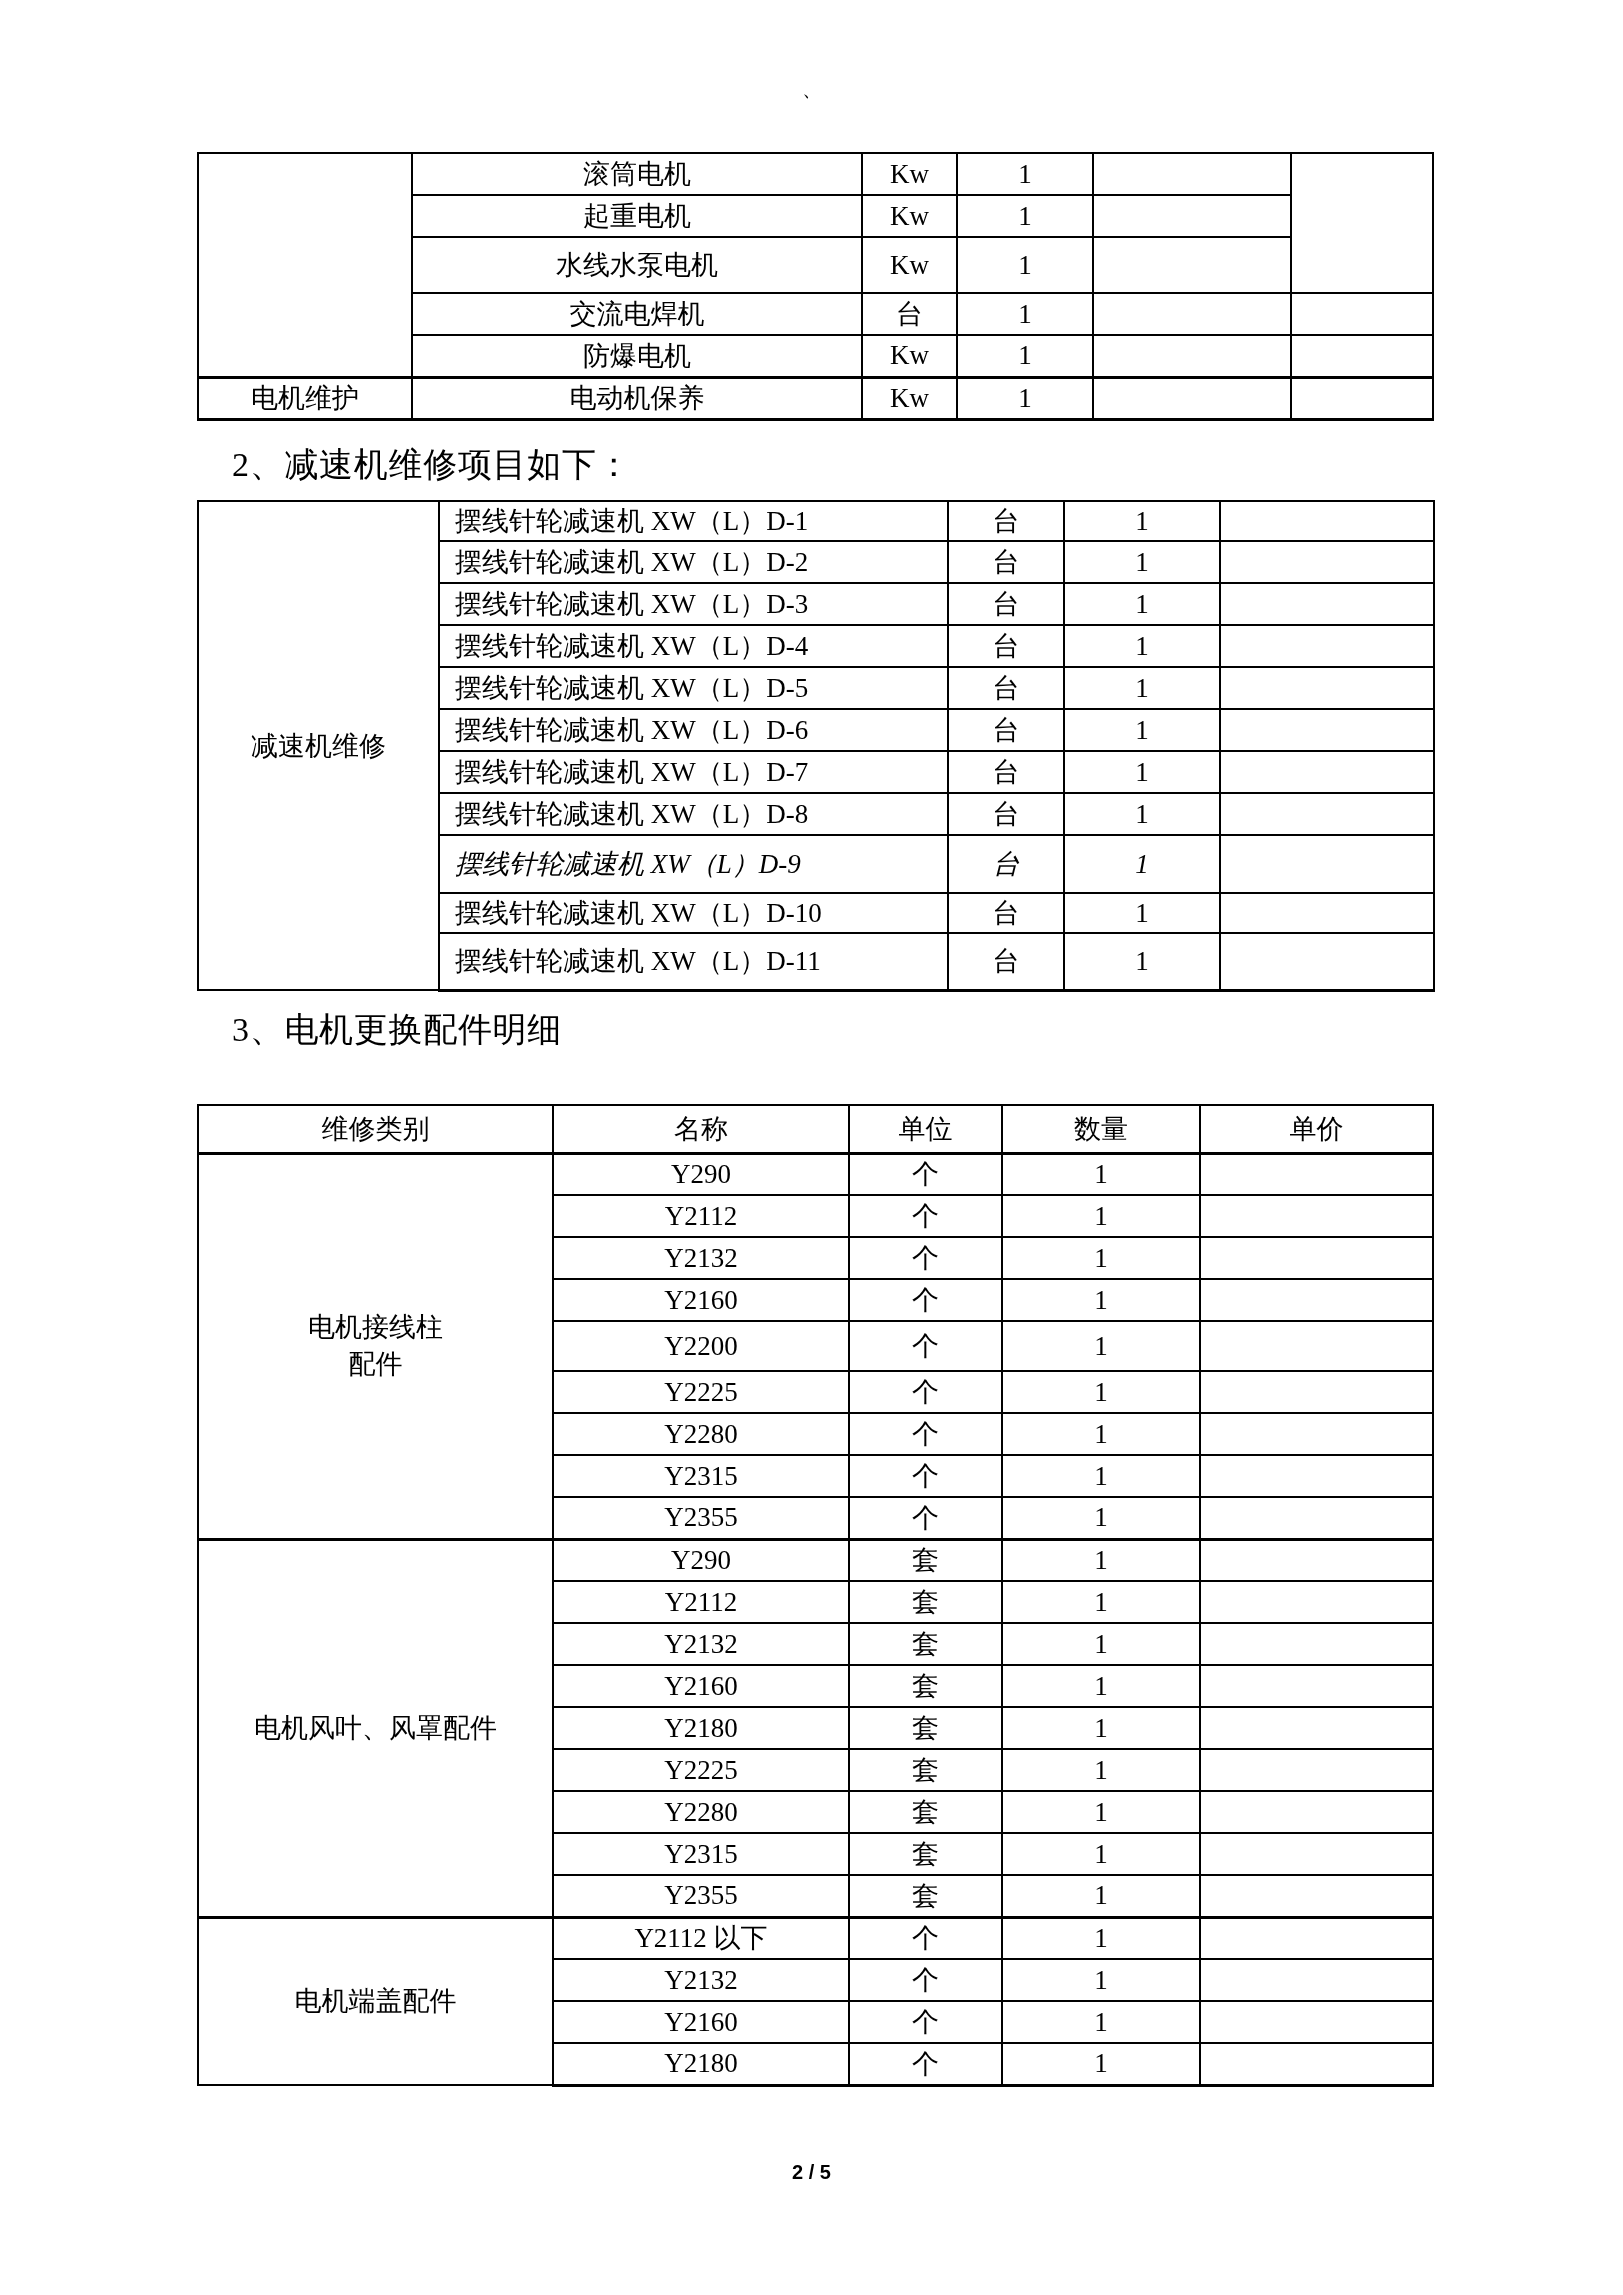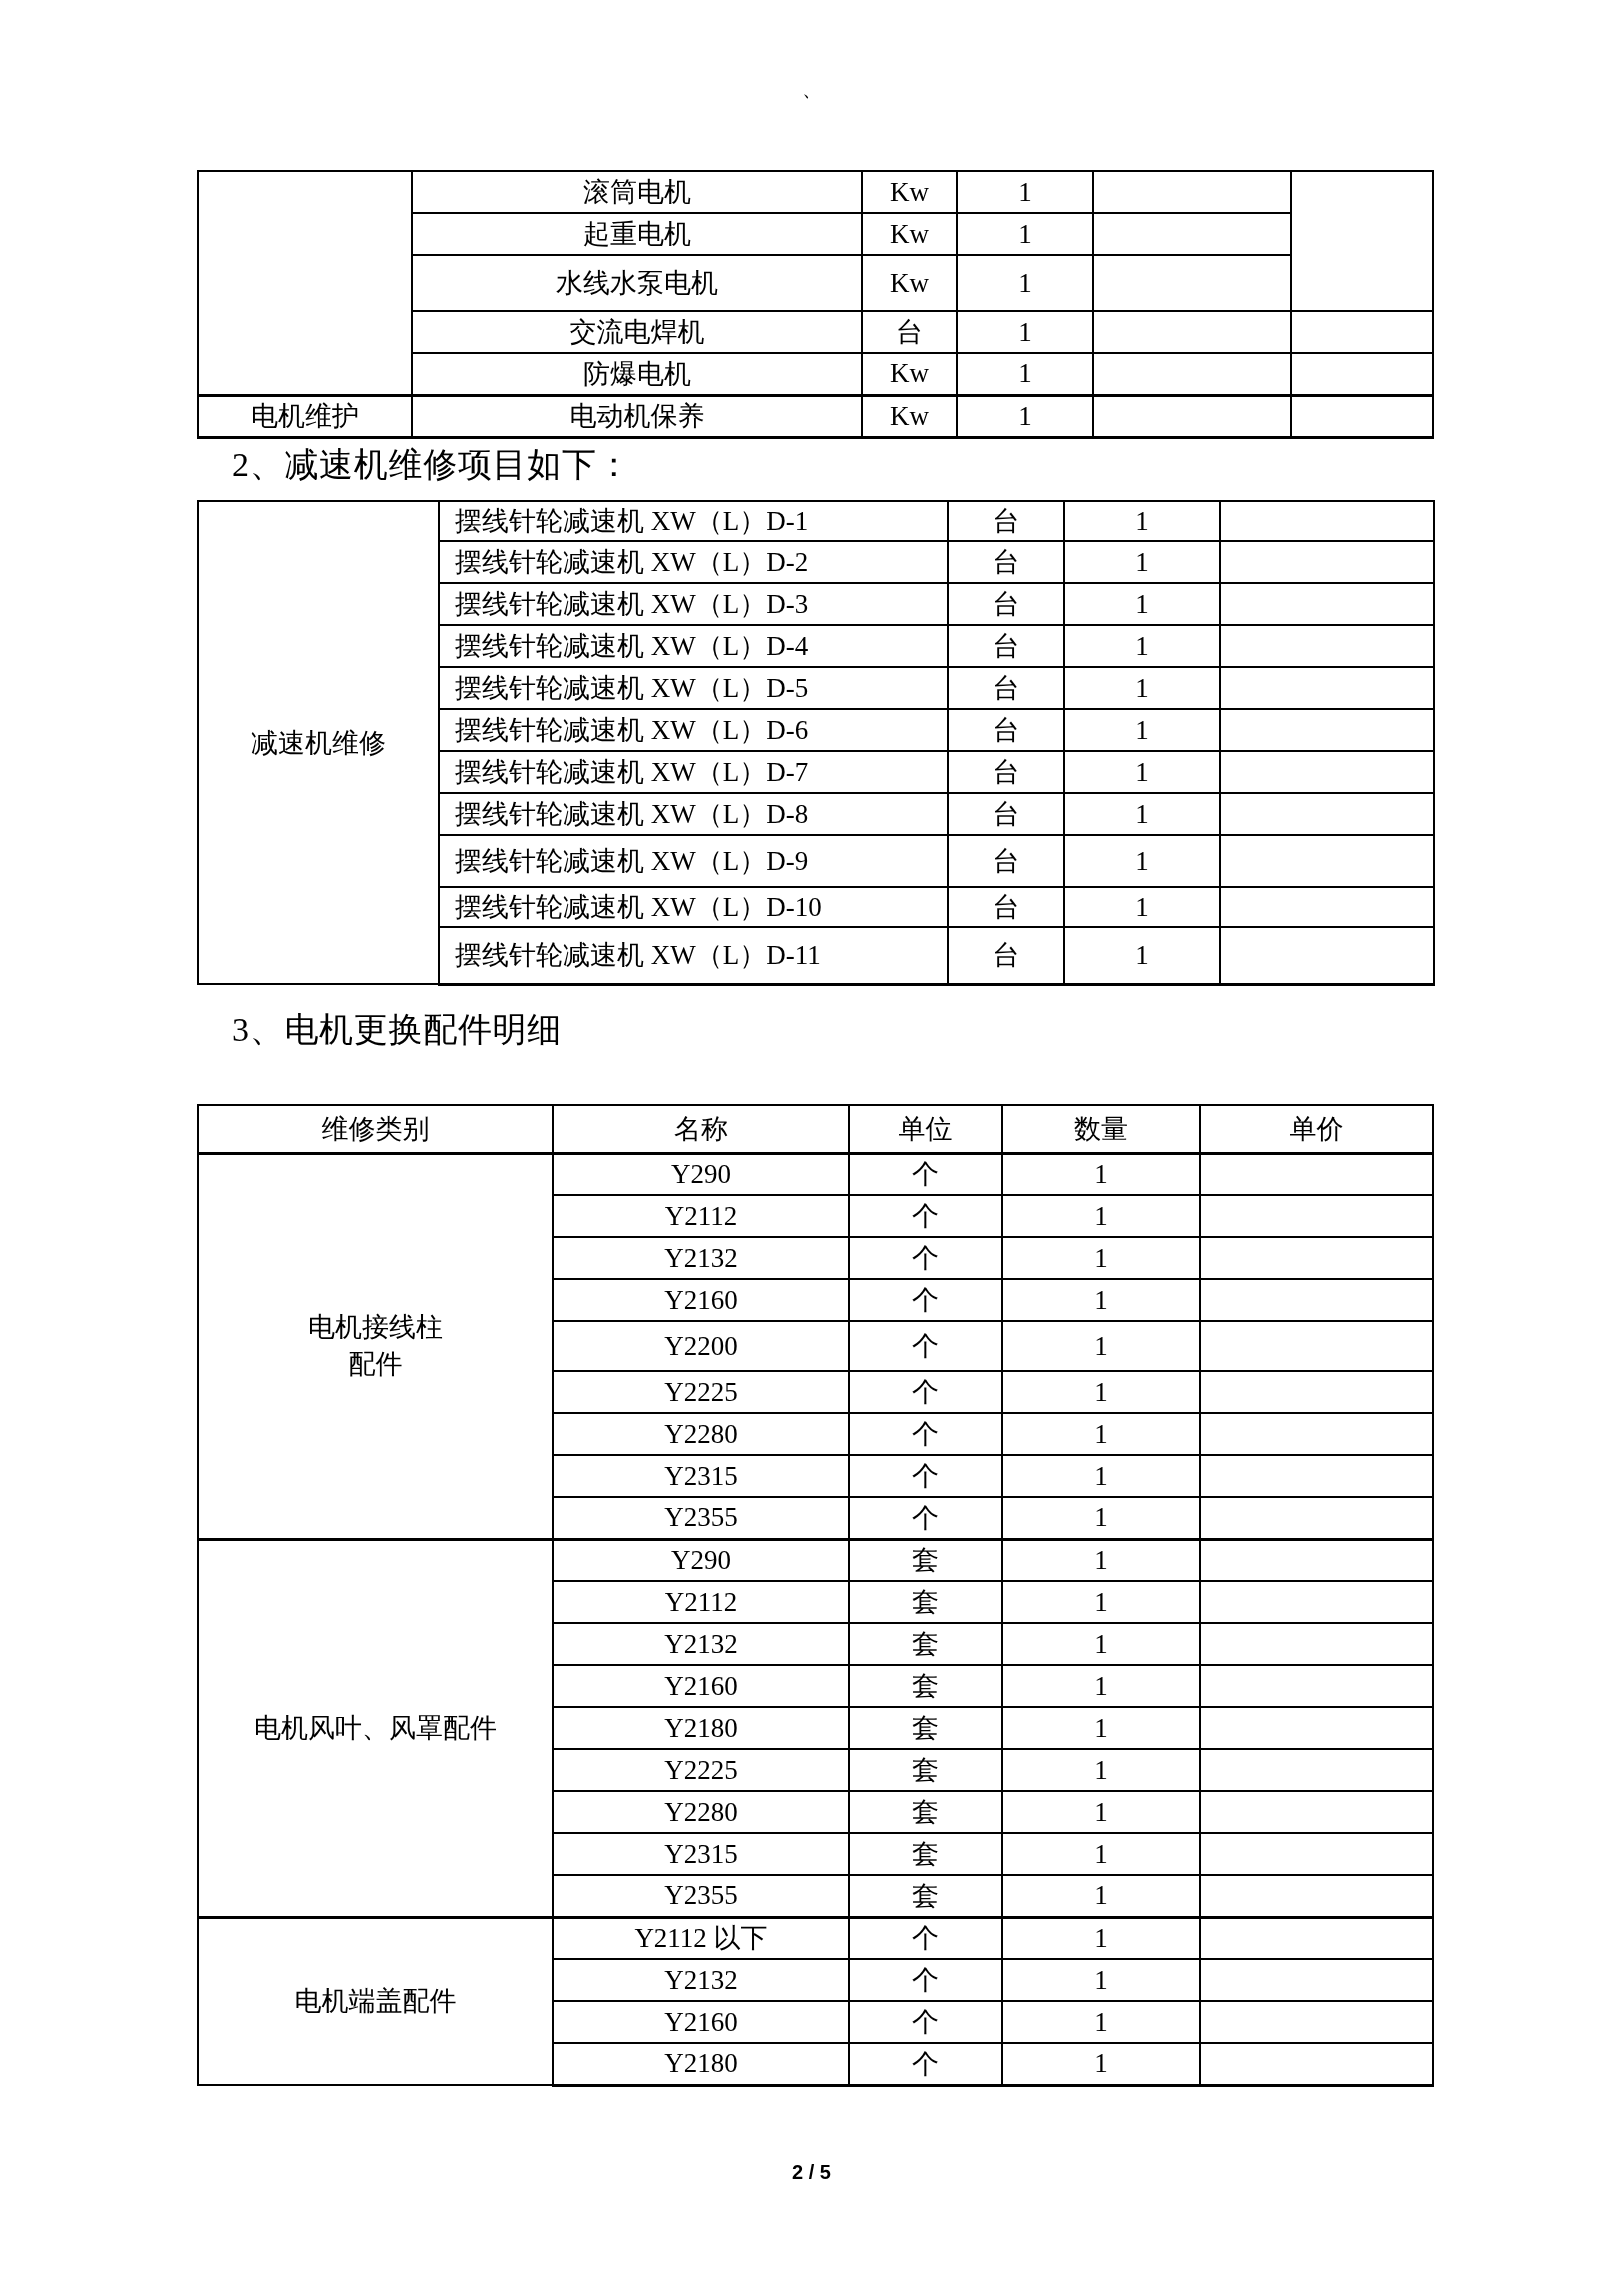--- a/index.html
+++ b/index.html
@@ -34,21 +34,21 @@
   }
   table.doc td, table.doc th {
     border:2px solid #000;
     font-size:27px;
     font-weight:normal;
     text-align:center;
     vertical-align:middle;
     padding:0;
     overflow:hidden;
   }
-  #table1 { left:197px; top:170px; width:1235px; }
+  #table1 { left:197px; top:152px; width:1235px; }
   #table1 tr.thick td { border-top-width:3.4px; }
   #table1 tr:last-child td { border-bottom-width:3.4px; }
 
   #table2 { left:197px; top:500px; width:1235px; }
   #table2 td.name { text-align:left; padding-left:15px; }
   #table2 tr:last-child td { border-bottom-width:3.4px; }
 
   #table3 { left:197px; top:1104px; width:1235px; }
   #table3 tr.header td { border-bottom-width:3.4px; }
   #table3 tr.group-start td { border-top-width:3.4px; }
@@ -179,21 +179,21 @@
           <td>台</td>
           <td>1</td>
           <td></td>
         </tr>
         <tr style="height: 42px;">
           <td class="name">摆线针轮减速机 XW（L）D-8</td>
           <td>台</td>
           <td>1</td>
           <td></td>
         </tr>
-        <tr style="height: 52px;">
+        <tr style="height: 58px; font-style: italic;">
           <td class="name">摆线针轮减速机 XW（L）D-9</td>
           <td>台</td>
           <td>1</td>
           <td></td>
         </tr>
         <tr style="height: 40px;">
           <td class="name">摆线针轮减速机 XW（L）D-10</td>
           <td>台</td>
           <td>1</td>
           <td></td>

